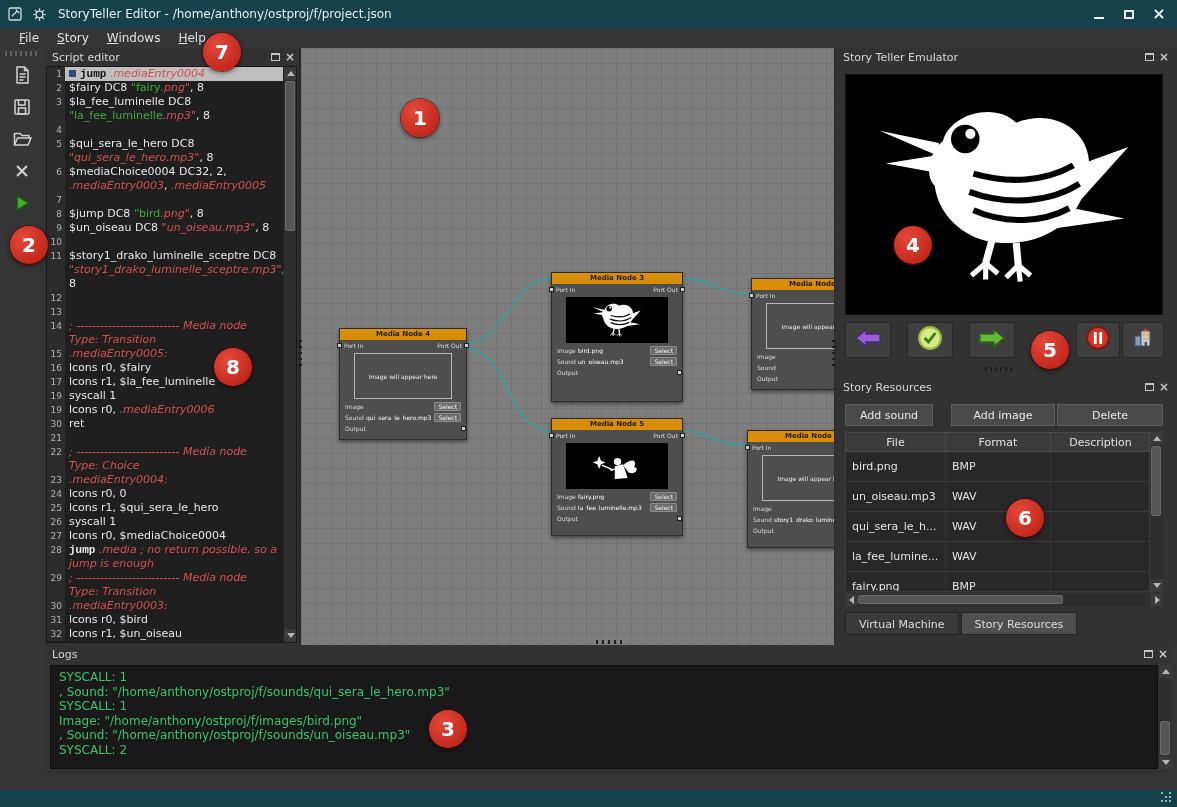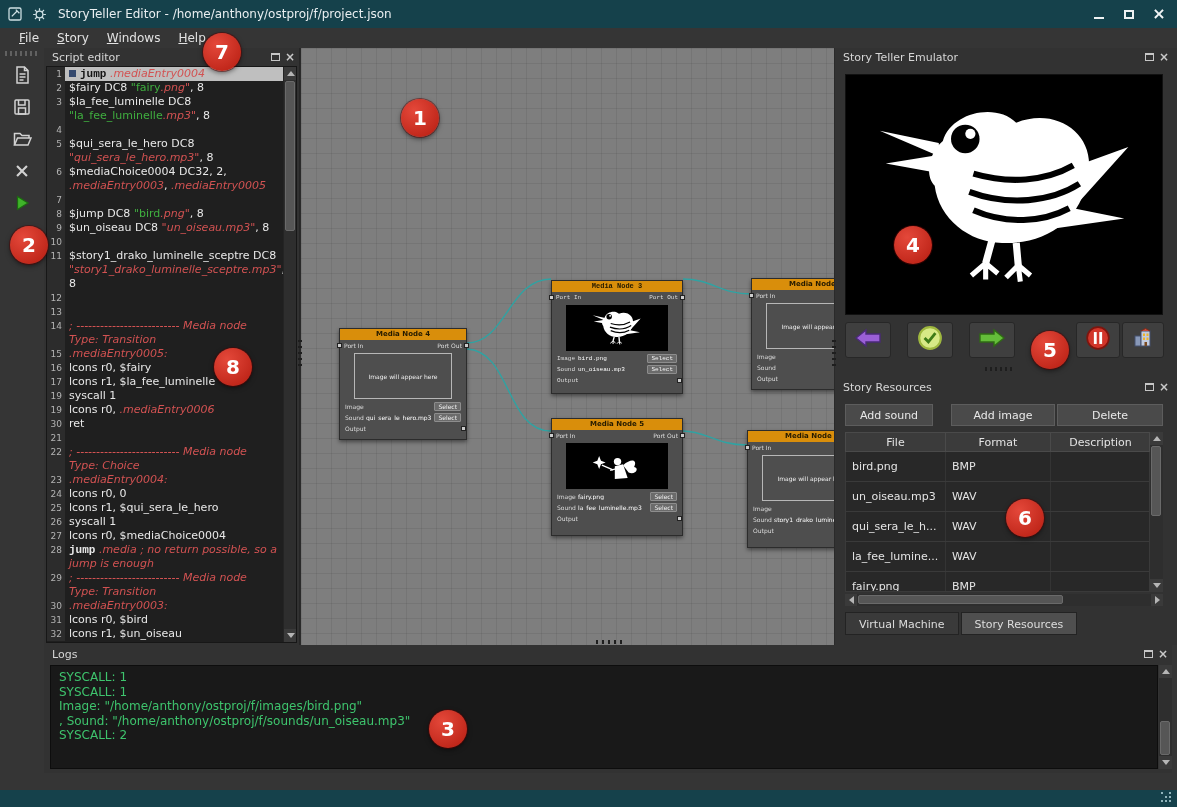--- a/index.html
+++ b/index.html
@@ -294,21 +294,21 @@
           <div class="node-row">
             <span class="lab">Sound</span>
             <span class="val">qui_sera_le_hero.mp3</span>
             <span class="nbtn">Select</span>
           </div>
           <div class="node-row out">
             <span class="lab">Output</span>
             <span class="pin r2"></span>
           </div>
         </div>
-        <div class="node" style="left: 250px; top: 232px; width: 132px; height: 114px; font-family: Liberation Mono, monospace;">
+        <div class="node" style="left: 250px; top: 224px; width: 132px; height: 130px;">
           <div class="node-title">Media Node 3</div>
           <div class="node-ports">
             <span class="pin l"></span>
             <span class="plabel">Port In</span>
             <span class="plabel r">Port Out</span>
             <span class="pin r"></span>
           </div>
           <div class="node-thumb">
             <div class="thumb-img">
   <svg viewBox="0 0 260 210" preserveAspectRatio="xMidYMid meet" xmlns="http://www.w3.org/2000/svg">
@@ -557,20 +557,21 @@
     <div class="phead">
       <span class="ptitle">Logs</span>
       <span class="picons">
         <span class="icon-float"></span>
         <span class="icon-close">×</span>
       </span>
     </div>
     <div class="log-box">
       <div>
           <div class="log-line">SYSCALL: 1</div>
+          <div class="log-line">, Sound: "/home/anthony/ostproj/f/sounds/qui_sera_le_hero.mp3"</div>
           <div class="log-line">SYSCALL: 1</div>
           <div class="log-line">Image: "/home/anthony/ostproj/f/images/bird.png"</div>
           <div class="log-line">, Sound: "/home/anthony/ostproj/f/sounds/un_oiseau.mp3"</div>
           <div class="log-line">SYSCALL: 2</div>
         </div>
     </div>
     <div class="logs-vscroll">
       <div class="sb-btn top">
           <span class="tri tri-up"></span>
         </div>

